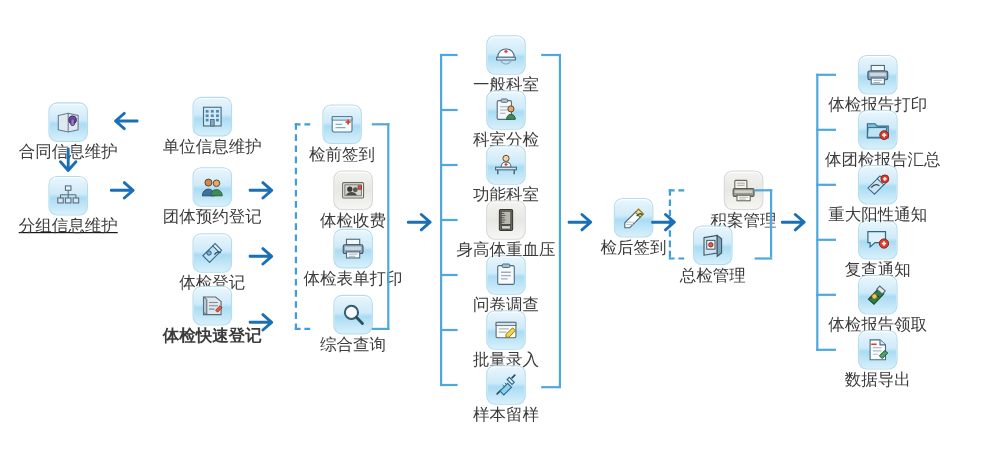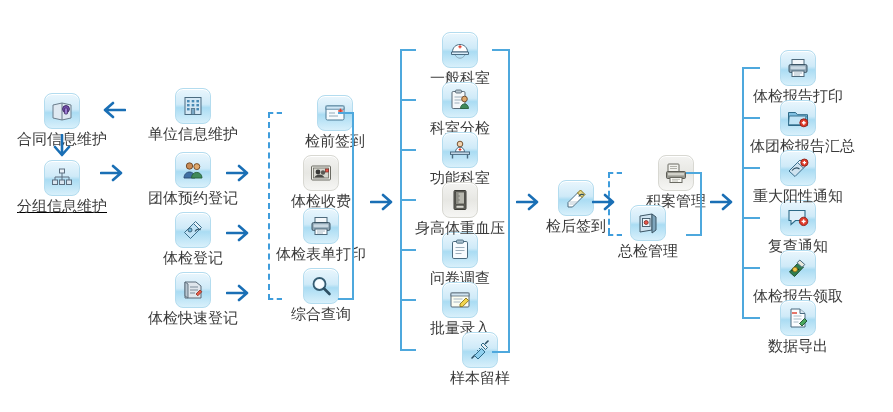--- a/index.html
+++ b/index.html
@@ -108,32 +108,32 @@
       <div class="tile">
         <svg width="24" height="24" viewBox="0 0 24 24">
           <path d="M3.5 14.5l9-9 6 6-9 9z" fill="#bfe2f5" stroke="#3a6e8c" stroke-width="1"></path>
           <path d="M12.5 5.5l2-2 6 6-2 2z" fill="#e6f3fb" stroke="#3a6e8c" stroke-width="1"></path>
           <path d="M14 13.5c1.5-2.5 4-3 5.5-1.5" stroke="#2d4f63" stroke-width="1.2" fill="none"></path>
           <circle cx="9" cy="12" r="2" fill="#6fb7dd" stroke="#2d4f63" stroke-width="0.8"></circle>
         </svg>
       </div>
       <div class="lbl">体检登记</div>
     </div>
-    <div class="node" style="left: 145px; top: 272px;">
+    <div class="node" style="left: 145px; top: 260px; font-weight: bold;">
       <div class="tile">
         <svg width="24" height="24" viewBox="0 0 24 24">
           <path d="M4 4h11l5 4v12H4z" fill="#dfe6ec" stroke="#5a6b78" stroke-width="1"></path>
           <path d="M4 4l3 2v14l-3-2z" fill="#b9c6d1" stroke="#5a6b78" stroke-width="0.9"></path>
           <path d="M9 9h8M9 12h8M9 15h5" stroke="#7d8c99" stroke-width="1"></path>
           <path d="M15 16l4-4 1.8 1.8-4 4z" fill="#e85d4a" stroke="#8c2d1e" stroke-width="0.8"></path>
         </svg>
       </div>
       <div class="lbl">体检快速登记</div>
     </div>
-    <div class="node" style="left: 287px; top: 95px;">
+    <div class="node" style="left: 263px; top: 95px;">
       <div class="tile">
         <svg width="24" height="24" viewBox="0 0 24 24">
           <rect x="3" y="5" width="18" height="14" rx="1.5" fill="#f6fbfe" stroke="#4a7b96" stroke-width="1"></rect>
           <rect x="3" y="5" width="18" height="3.2" fill="#cfe7f5" stroke="#4a7b96" stroke-width="0.8"></rect>
           <path d="M6 12h6M6 15h9" stroke="#8fa9b8" stroke-width="1.2"></path>
           <g fill="#e03b2a">
             <rect x="15.2" y="9.2" width="4.6" height="1.5"></rect>
             <rect x="16.75" y="7.65" width="1.5" height="4.6"></rect>
           </g>
         </svg>
@@ -243,21 +243,21 @@
       <div class="tile">
         <svg width="24" height="24" viewBox="0 0 24 24">
           <rect x="3" y="5" width="18" height="14" rx="1" fill="#fbfdf2" stroke="#5a6b78" stroke-width="1"></rect>
           <rect x="3" y="5" width="18" height="3" fill="#cfe3f0" stroke="#5a6b78" stroke-width="0.8"></rect>
           <path d="M5.5 11h9M5.5 14h7" stroke="#a8b8c4" stroke-width="1.1"></path>
           <path d="M12 16l6-6 2.6 2.6-6 6H12z" fill="#f2d54e" stroke="#8a7418" stroke-width="0.9"></path>
         </svg>
       </div>
       <div class="lbl">批量录入</div>
     </div>
-    <div class="node" style="left: 432px; top: 332px;">
+    <div class="node" style="left: 412px; top: 332px;">
       <div class="tile">
         <svg width="24" height="24" viewBox="0 0 24 24">
           <path d="M4 20l3-3" stroke="#2d4f63" stroke-width="1.6" stroke-linecap="round"></path>
           <path d="M6.5 17.5l7-7 3.5 3.5-7 7z" fill="#8fd0ee" stroke="#2d6a88" stroke-width="1"></path>
           <path d="M13 7l4.5 4.5 2-2L15 5z" fill="#e8eef2" stroke="#2d6a88" stroke-width="1"></path>
           <path d="M17.5 5.5l2.5-2.5" stroke="#2d4f63" stroke-width="1.6" stroke-linecap="round"></path>
           <path d="M9 12l2 2M11 10l2 2" stroke="#2d6a88" stroke-width="0.9"></path>
         </svg>
       </div>
       <div class="lbl">样本留样</div>

